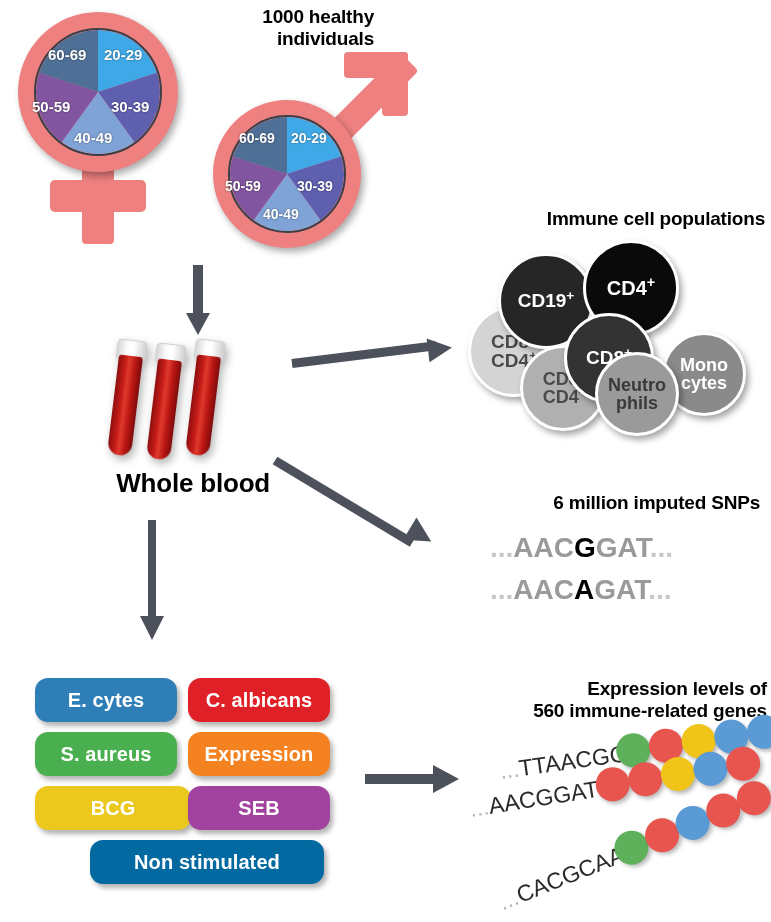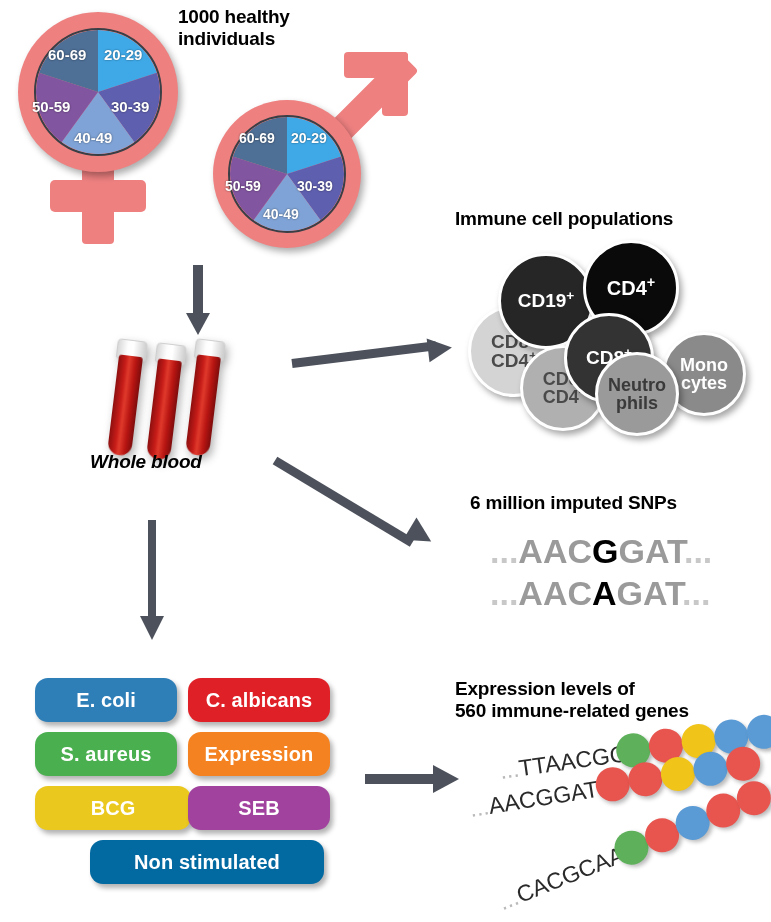--- a/index.html
+++ b/index.html
@@ -2,21 +2,21 @@
 <html><head>
 <meta charset="utf-8">
 <style>
   html,body{margin:0;padding:0;background:#fff;}
   body{width:771px;height:922px;position:relative;overflow:hidden;
        font-family:"Liberation Sans","DejaVu Sans",sans-serif;}
   .stage{position:absolute;left:0;top:0;width:771px;height:922px;}
   .abs{position:absolute;}
 
   
-  .title{font-weight:bold;color:#000;text-align:left;line-height:1.18;
+  .title{font-weight:bold;color:#000;text-align:right;line-height:1.18;
          letter-spacing:-0.2px;}
 
   
   .sym{position:absolute;}
   .sym .ring{position:absolute;border-radius:50%;background:#ee8080;
              box-shadow:3px 4px 7px rgba(0,0,0,.33);}
   .sym .pie{position:absolute;border-radius:50%;overflow:hidden;
             border:2px solid #3a3f46;box-sizing:border-box;}
   .sym .bar{position:absolute;background:#ee8080;}
 
@@ -41,21 +41,21 @@
 
   
   .cell{position:absolute;border-radius:50%;display:flex;align-items:center;
         justify-content:center;text-align:center;font-weight:bold;
         border:3px solid #fff;box-sizing:border-box;line-height:1.02;
         box-shadow:3px 4px 6px rgba(0,0,0,.35);}
   .cell sup{font-size:.72em;vertical-align:super;line-height:0;}
 
   
   .snpline{position:absolute;font-family:"Liberation Sans",sans-serif;
-           white-space:nowrap;font-size:34px;font-weight:bold;}
+           white-space:nowrap;font-size:28px;font-weight:bold;}
   .snpline .faint{color:#c8c8c8;}
   .snpline .mid{color:#9a9a9a;}
   .snpline .dark{color:#000;}
 
   
   .pill{position:absolute;border-radius:13px;display:flex;align-items:center;
         justify-content:center;color:#fff;font-weight:bold;font-size:20px;
         box-shadow:3px 4px 5px rgba(0,0,0,.3);letter-spacing:.1px;}
 
   
@@ -141,21 +141,21 @@
     <div class="tube" style="left:47px;top:6px;transform:rotate(7deg);">
       <div class="glass"></div>
       <div class="body"></div>
     </div>
     <div class="tube" style="left:86px;top:2px;transform:rotate(7deg);">
       <div class="glass"></div>
       <div class="body"></div>
     </div>
   </div>
 
-  <div class="abs title" style="left:90px;top:451px;width:180px;font-size:19px;font-style:italic;">Whole blood</div>
+  <div class="abs title" style="left:90px;top:468px;width:180px;font-size:26px;">Whole blood</div>
 
   <div class="arrow" style="left:292px;top:330px;width:170px;height:50px;">
     <div class="shaft" style="left:0;top:29px;width:145px;height:9px;transform:rotate(-7deg);
                 transform-origin:0 50%;"></div>
     <div class="head" style="left:136px;top:7px;border-top:12px solid transparent;
                 border-bottom:12px solid transparent;border-left:24px solid #4c515b;
                 transform:rotate(-7deg);"></div>
   </div>
 
   <div class="arrow" style="left:275px;top:452px;width:190px;height:100px;">
@@ -211,21 +211,21 @@
   <div class="snpline" style="left:490px;top:532px;">
     <span class="faint">...</span><span class="mid">AAC</span><span class="dark">G</span><span class="mid">GAT</span><span class="faint">...</span>
   </div>
 
   <div class="snpline" style="left:490px;top:574px;">
     <span class="faint">...</span><span class="mid">AAC</span><span class="dark">A</span><span class="mid">GAT</span><span class="faint">...</span>
   </div>
 
   <div class="abs" style="left:0;top:0;width:360px;height:922px;">
     <div class="pill" style="left:35px;top:678px;width:142px;height:44px;background:#2e7eb8;">
-      <span>E. coli</span>
+      <span>E. cytes</span>
     </div>
     <div class="pill" style="left:188px;top:678px;width:142px;height:44px;background:#e02027;">
       <span>C. albicans</span>
     </div>
     <div class="pill" style="left:35px;top:732px;width:142px;height:44px;background:#4aaf4f;">
       <span>S. aureus</span>
     </div>
     <div class="pill" style="left:188px;top:732px;width:142px;height:44px;background:#f58220;">
       <span>Expression</span>
     </div>

